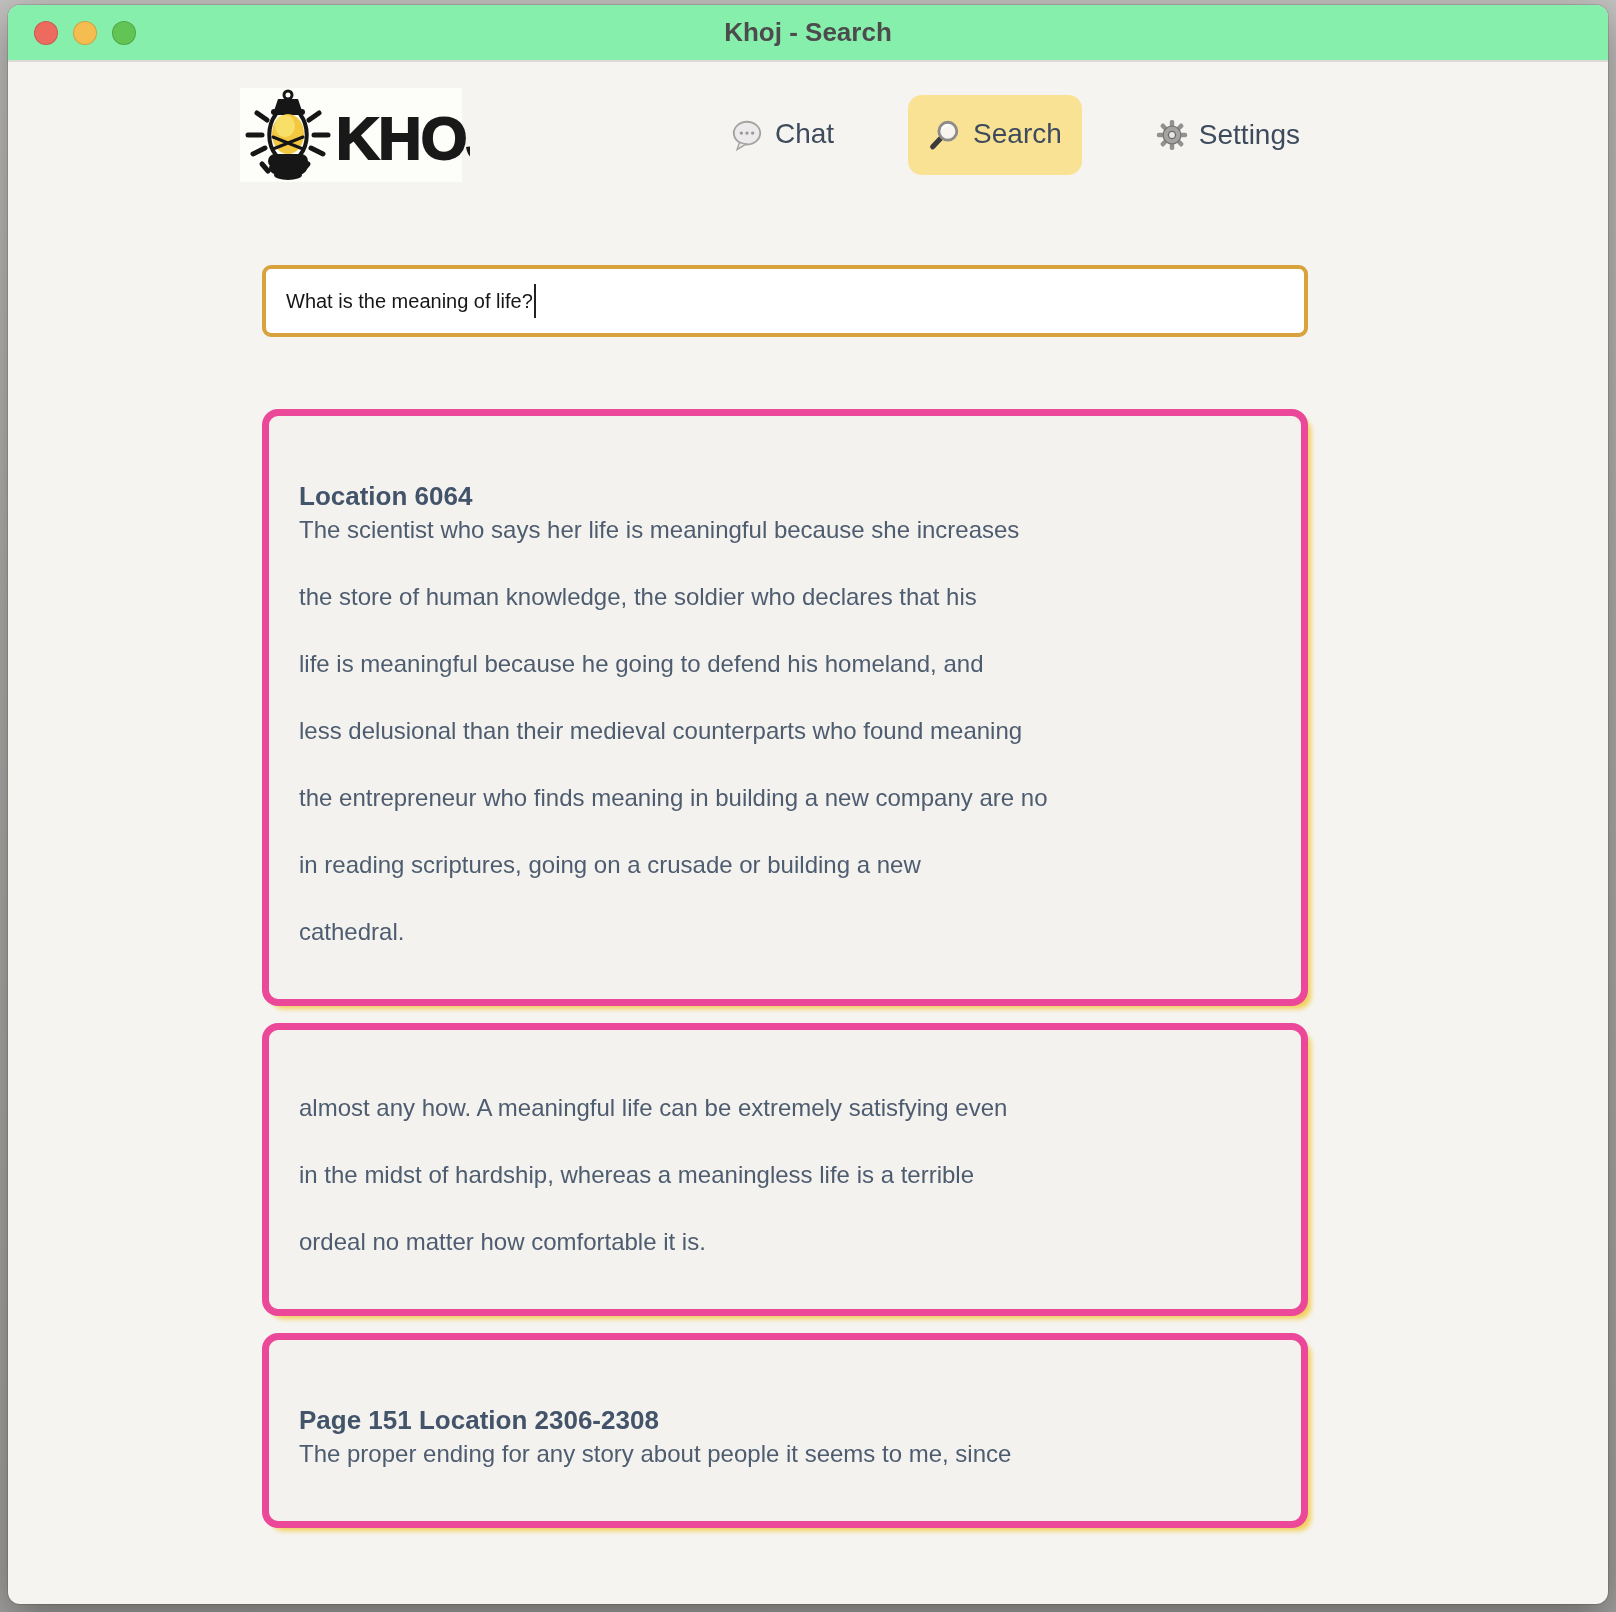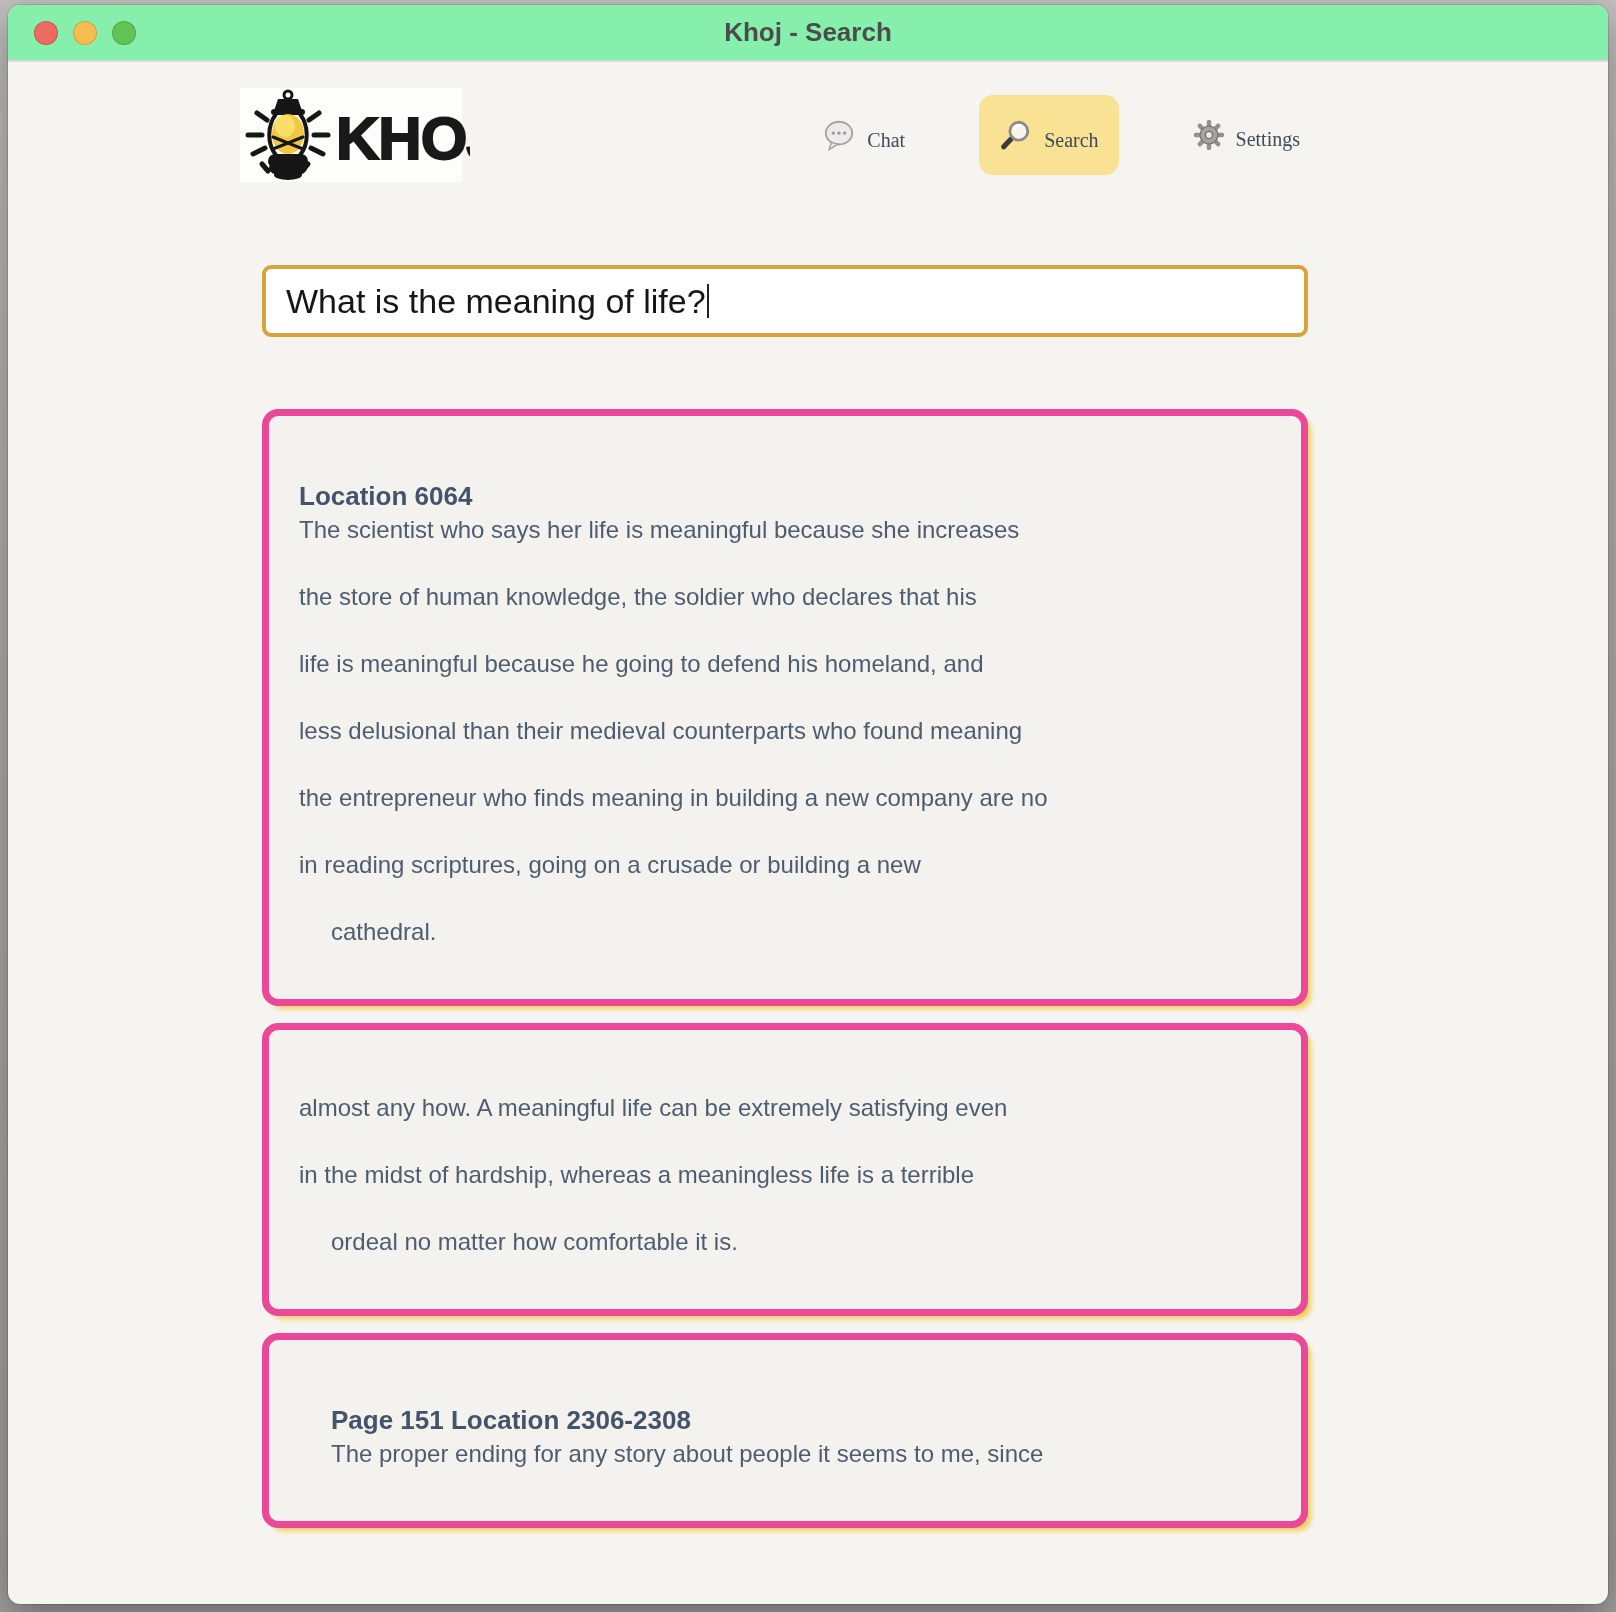--- a/index.html
+++ b/index.html
@@ -23,46 +23,45 @@
   .light { width:24px; height:24px; border-radius:50%; border:1px solid rgba(0,0,0,.15); padding:0; }
   .light.red   { background: var(--titlebar-red, #ed6a5f); }
   .light.yel   { background: var(--titlebar-yellow, #f5bd4f); }
   .light.grn   { background: var(--titlebar-green, #61c454); }
   .win-title { margin:0 auto; font-size:26px; font-weight:bold; color:#4c4c4c; }
   
   .header { display:flex; align-items:center; padding:26px 288px 0 232px; }
   .logo { width:230px; height:94px; display:block; }
   .nav { margin-left:auto; display:flex; align-items:center; gap:54px; }
   .nav-item {
-    display:flex; align-items:flex-end; gap:11px;
-    font-size:20px; color:#3e4b5c; padding:23px 20px; border-radius:14px; cursor:pointer;
+    display:flex; align-items:flex-start; gap:11px;
+    font-size:28px; color:#3e4b5c; padding:23px 20px; border-radius:14px; cursor:pointer;
     white-space:nowrap;
-    font-family:Liberation Serif, serif;
   }
   .nav-item.active { background: var(--accent-yellow, #f9e294); }
   .nav-item svg { display:block; }
   
   .search-row { padding-left:254px; margin-top:83px; }
   .search-box {
     width:1046px; height:72px; background:#ffffff;
     border:4px solid var(--input-border, #d8a33c); border-radius:9px;
     display:flex; align-items:center; padding:0 20px;
-    font-size:34px; color:#161616; cursor:text;
+    font-size:20px; color:#161616; cursor:text;
   }
   .caret { display:inline-block; width:2px; height:34px; background:#222; margin-left:1px; }
   
   .results { padding-left:254px; margin-top:72px; }
   .card {
     width:1046px; background:#f3f2ee;
     border:7px solid #ec4899; border-radius:16px;
     padding:62px 30px 52px 30px; margin-bottom:17px;
     box-shadow: 6px 6px 5px -3px var(--card-shadow, #f2cf5b);
   }
   .snippet { font-size:24px; line-height:31px; color:#4e5c70; margin:0 0 36px; }
-  .snippet:last-child { margin-bottom:0;margin-left:32px; }
+  .snippet:last-child { margin-bottom:0; }
   .snippet b { font-size:26px; line-height:36px; color:#43536a; }
 </style>
 </head>
 <body>
 
 <div class="window">
 
   <div class="titlebar">
     <div class="lights">
       <button class="light red"></button>

